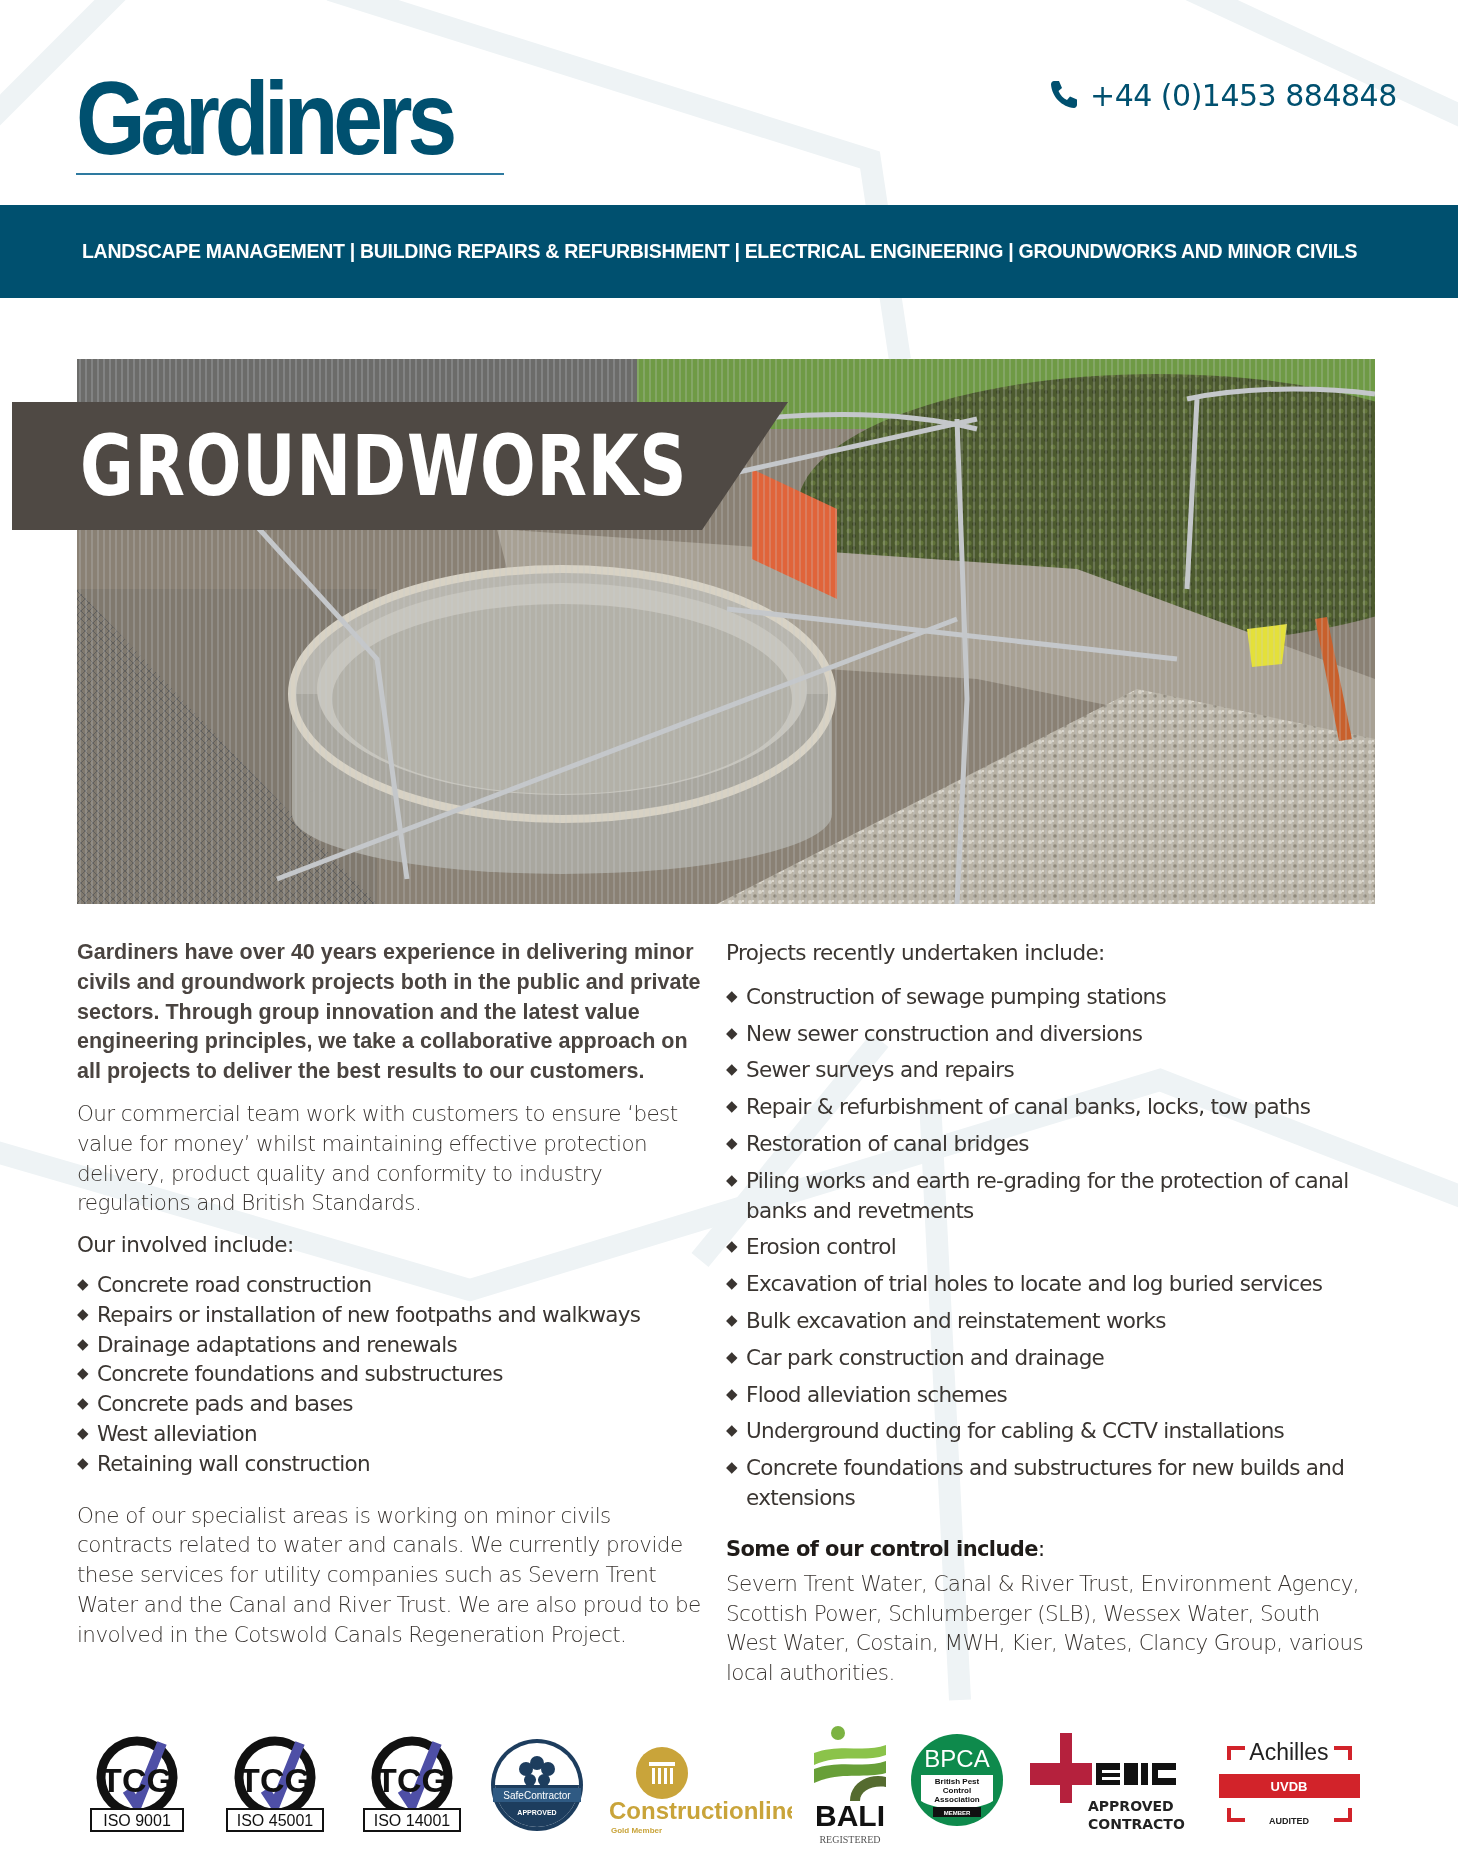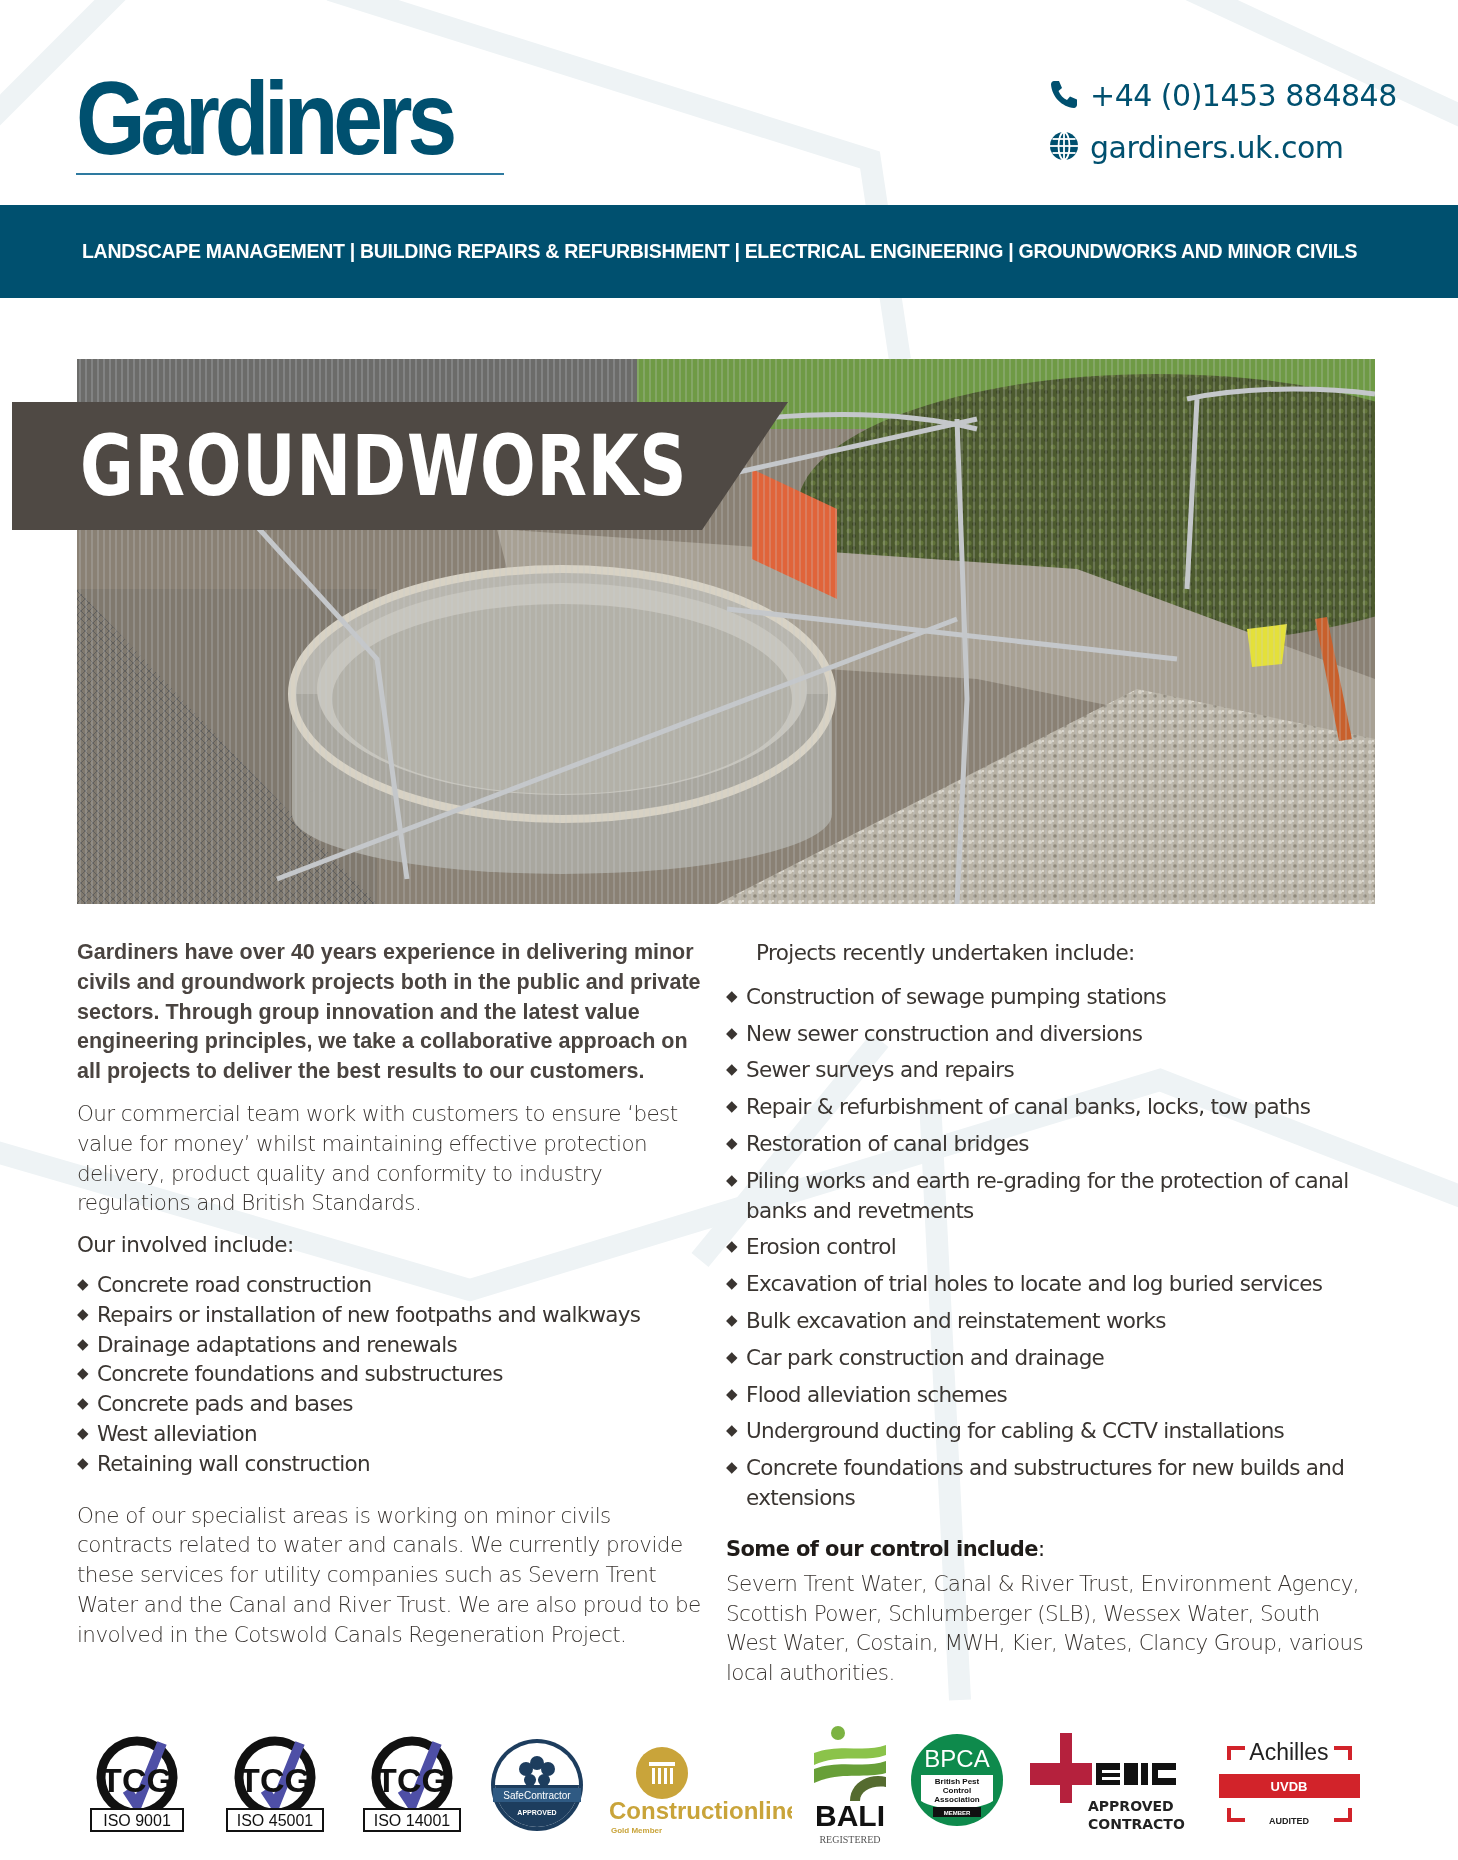--- a/index.html
+++ b/index.html
@@ -89,35 +89,20 @@
 </div>
 
 <div class="layer contact">
   <div class="contact-row">
     <span class="ic">
       <svg width="32" height="32" viewBox="0 0 32 32">
           <path d="M6 3 L11 3 L14 10 L10.5 13 C12.5 17.5 15 20 19 22 L22 18.5 L29 21.5 L29 27 C29 28.5 27.5 30 26 30 C14 29 4 19 3 6.5 C3 4.5 4.5 3 6 3 Z" fill="#00506f"></path>
         </svg>
     </span>
     <span class="txt">+44 (0)1453 884848</span>
-  </div>
-  <div class="contact-row">
-    <span class="ic">
-      <svg width="32" height="32" viewBox="0 0 32 32">
-        <circle cx="16" cy="16" r="14" fill="#00506f"></circle>
-        <g stroke="#ffffff" stroke-width="1.8" fill="none">
-          <ellipse cx="16" cy="16" rx="5.5" ry="14"></ellipse>
-          <line x1="16" y1="2" x2="16" y2="30"></line>
-          <line x1="2" y1="16" x2="30" y2="16"></line>
-          <line x1="4.5" y1="9" x2="27.5" y2="9"></line>
-          <line x1="4.5" y1="23" x2="27.5" y2="23"></line>
-        </g>
-      </svg>
-    </span>
-    <span class="txt">gardiners.uk.com</span>
   </div>
 </div>
 
 <div class="layer banner">
   <span class="banner-text">LANDSCAPE MANAGEMENT | BUILDING REPAIRS &amp; REFURBISHMENT | ELECTRICAL ENGINEERING | GROUNDWORKS AND MINOR CIVILS</span>
 </div>
 
 <div class="layer hero">
   <svg width="1298" height="545" viewBox="0 0 1298 545">
     <defs>
@@ -199,21 +184,21 @@
     <li><span class="dia">◆</span><span>Drainage adaptations and renewals</span></li>
     <li><span class="dia">◆</span><span>Concrete foundations and substructures</span></li>
     <li><span class="dia">◆</span><span>Concrete pads and bases</span></li>
     <li><span class="dia">◆</span><span>West alleviation</span></li>
     <li><span class="dia">◆</span><span>Retaining wall construction</span></li>
   </ul>
   <p class="para">One of our specialist areas is working on minor civils contracts related to water and canals. We currently provide these services for utility companies such as Severn Trent Water and the Canal and River Trust. We are also proud to be involved in the Cotswold Canals Regeneration Project.</p>
 </div>
 
 <div class="layer col-right">
-  <p class="para-label" style="margin-bottom:14px;margin-left:30px;">Projects recently undertaken include:</p>
+  <p class="para-label" style="margin-bottom:14px;">Projects recently undertaken include:</p>
   <ul class="bul projects">
     <li><span class="dia">◆</span><span>Construction of sewage pumping stations</span></li>
     <li><span class="dia">◆</span><span>New sewer construction and diversions</span></li>
     <li><span class="dia">◆</span><span>Sewer surveys and repairs</span></li>
     <li><span class="dia">◆</span><span>Repair &amp; refurbishment of canal banks, locks, tow paths</span></li>
     <li><span class="dia">◆</span><span>Restoration of canal bridges</span></li>
     <li><span class="dia">◆</span><span>Piling works and earth re-grading for the protection of canal banks and revetments</span></li>
     <li><span class="dia">◆</span><span>Erosion control</span></li>
     <li><span class="dia">◆</span><span>Excavation of trial holes to locate and log buried services</span></li>
     <li><span class="dia">◆</span><span>Bulk excavation and reinstatement works</span></li>

